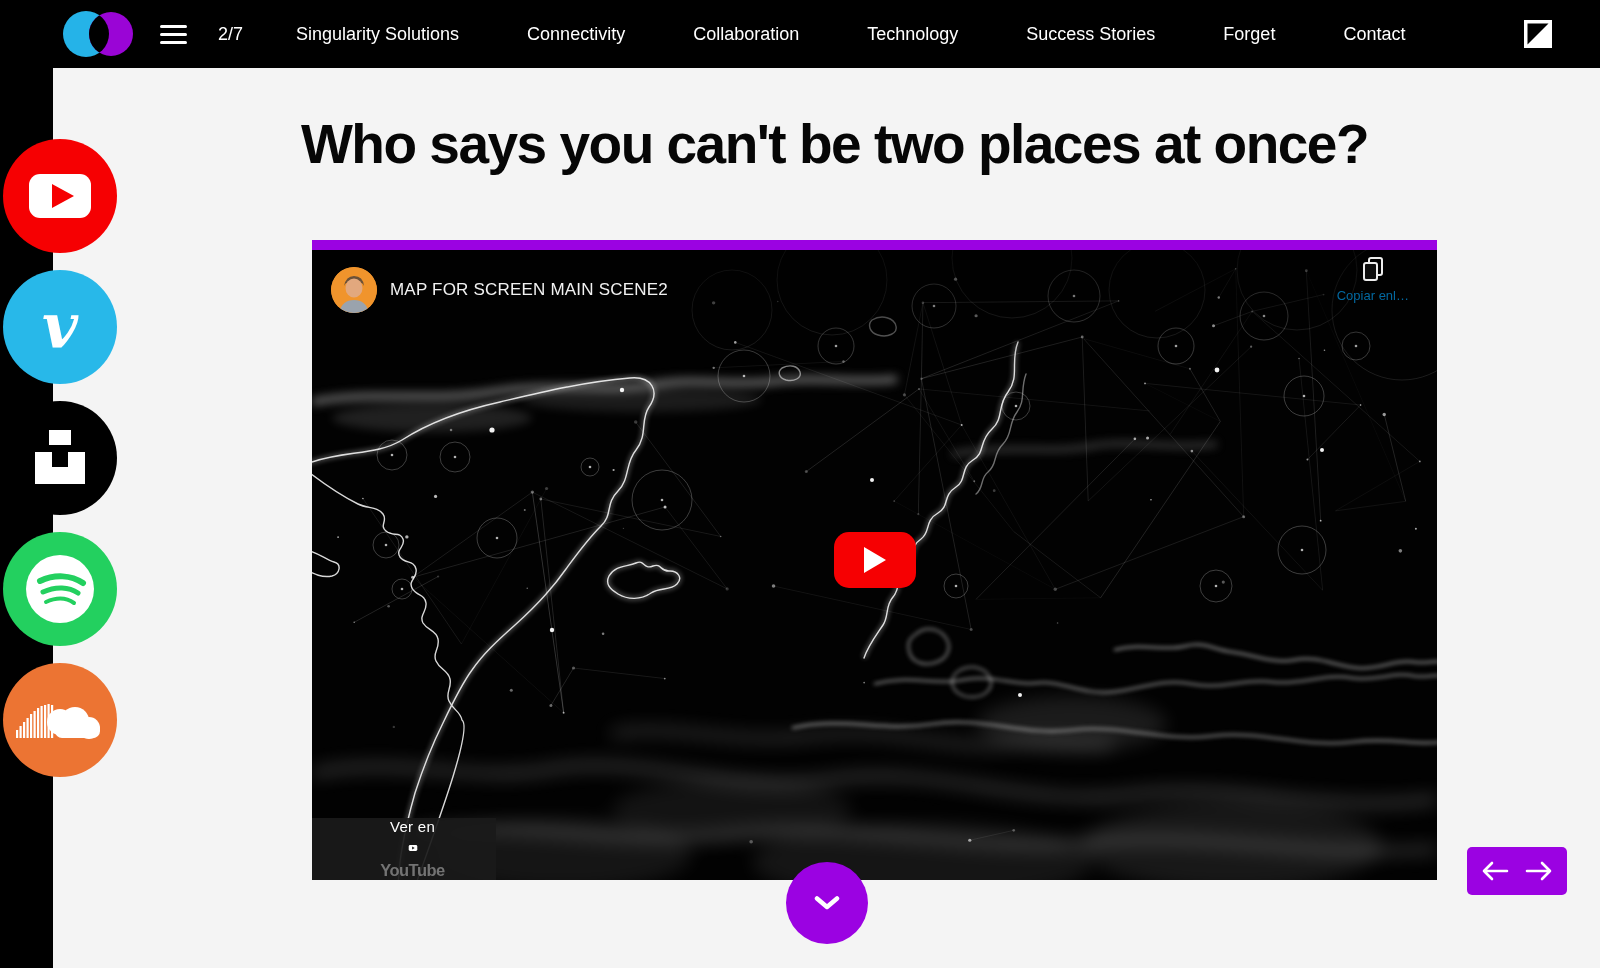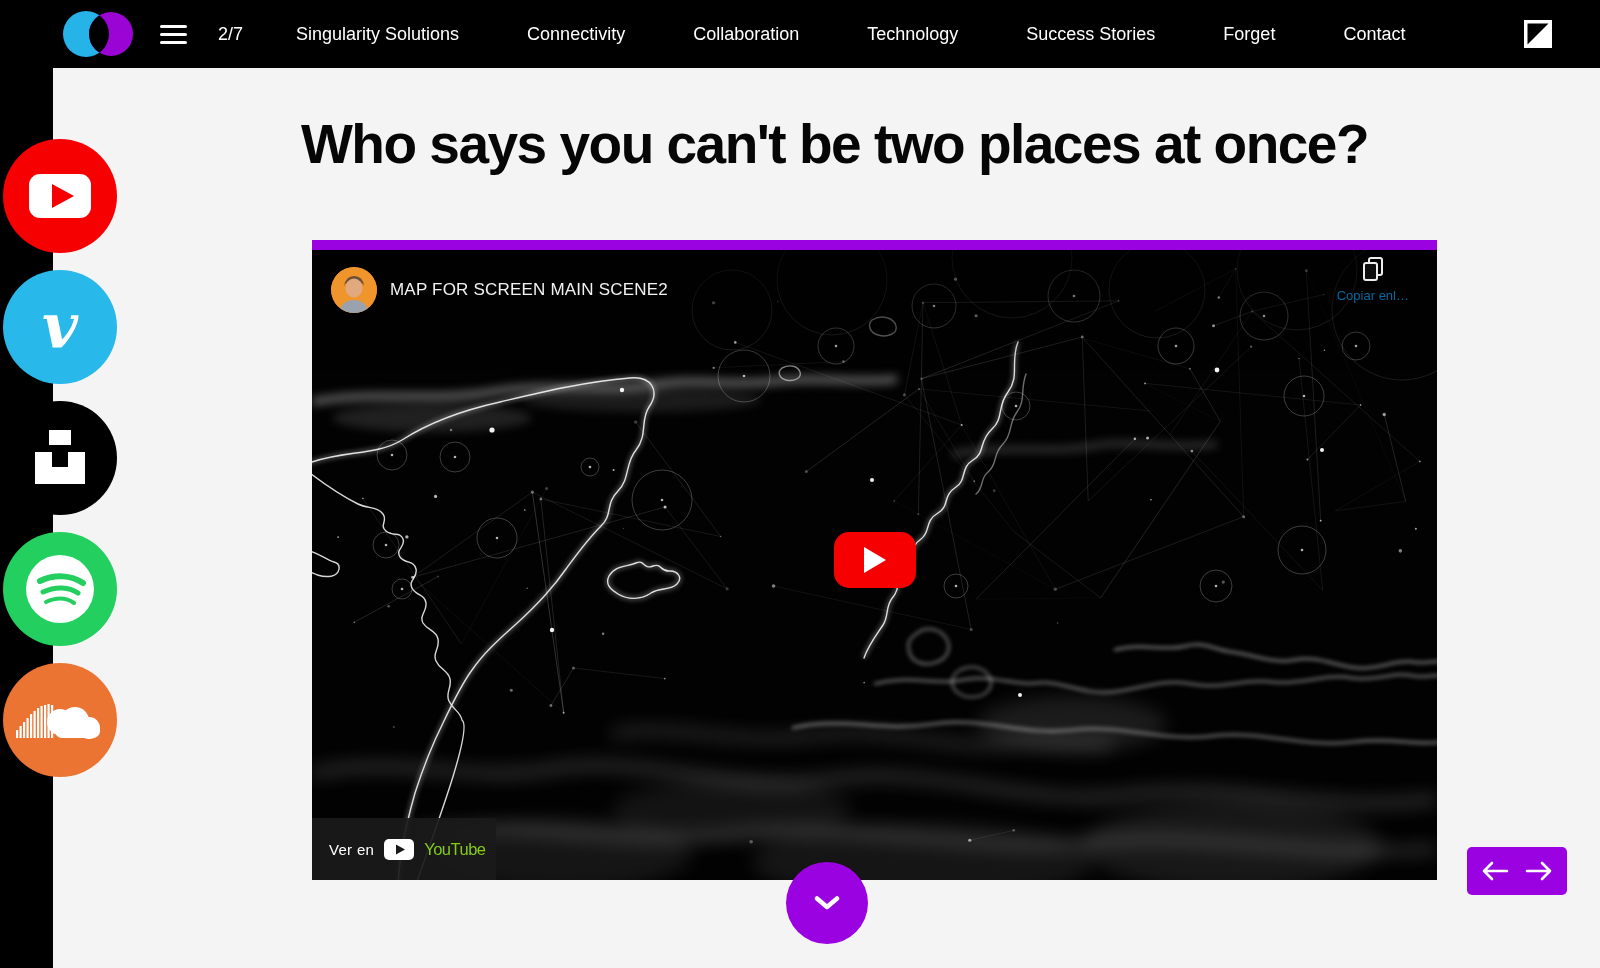--- a/index.html
+++ b/index.html
@@ -43,23 +43,23 @@
   .vid-header{position:absolute;left:19px;top:27px;display:flex;align-items:center;gap:13px;z-index:5;}
   .avatar{width:46px;height:46px;border-radius:50%;overflow:hidden;background:#f0942c;cursor:pointer;}
   .vid-title{color:#f1f1f1;font-size:17px;letter-spacing:.2px;cursor:pointer;}
   .copy-link{position:absolute;right:28px;top:16px;display:flex;flex-direction:column;align-items:center;
     gap:6px;z-index:5;cursor:pointer;}
   .copy-link .lbl{color:#0369a1;font-size:13px;font-weight:500;}
   .play-btn{position:absolute;left:50%;top:50%;transform:translate(-50%,-50%);width:82px;height:56px;
     border-radius:15px;background:#f60002;display:flex;align-items:center;justify-content:center;
     z-index:5;cursor:pointer;border:none;}
   .watch-chip{position:absolute;left:0;bottom:0;width:184px;height:62px;background:rgba(26,26,26,.93);
-    display:flex;align-items:center;gap:10px;padding-left:17px;z-index:5;cursor:pointer;box-sizing:border-box;}
+    display:flex;align-items:center;gap:10px;padding-left:17px;z-index:5;cursor:pointer;box-sizing:border-box;flex-direction:column;}
   .watch-chip .ver{color:#fff;font-size:15px;letter-spacing:.3px;}
-  .watch-chip .word{color:#84cc16;font-size:16.5px;font-weight:400;letter-spacing:-.5px;text-align:center;}
+  .watch-chip .word{color:#737373;font-size:16.5px;font-weight:700;letter-spacing:-.5px;text-align:center;}
 
   
   .down-btn{position:absolute;left:733px;top:794px;width:82px;height:82px;border-radius:50%;
     background:#9b02e2;display:flex;align-items:center;justify-content:center;cursor:pointer;border:none;z-index:25;}
   .pager{position:absolute;left:1414px;top:779px;width:100px;height:48px;border-radius:5px;
     background:#9b02e2;display:flex;align-items:center;justify-content:space-evenly;z-index:25;}
   .pager .pbtn{width:34px;height:28px;display:flex;align-items:center;justify-content:center;
     background:none;border:none;cursor:pointer;padding:0;}
 </style>
 </head>

